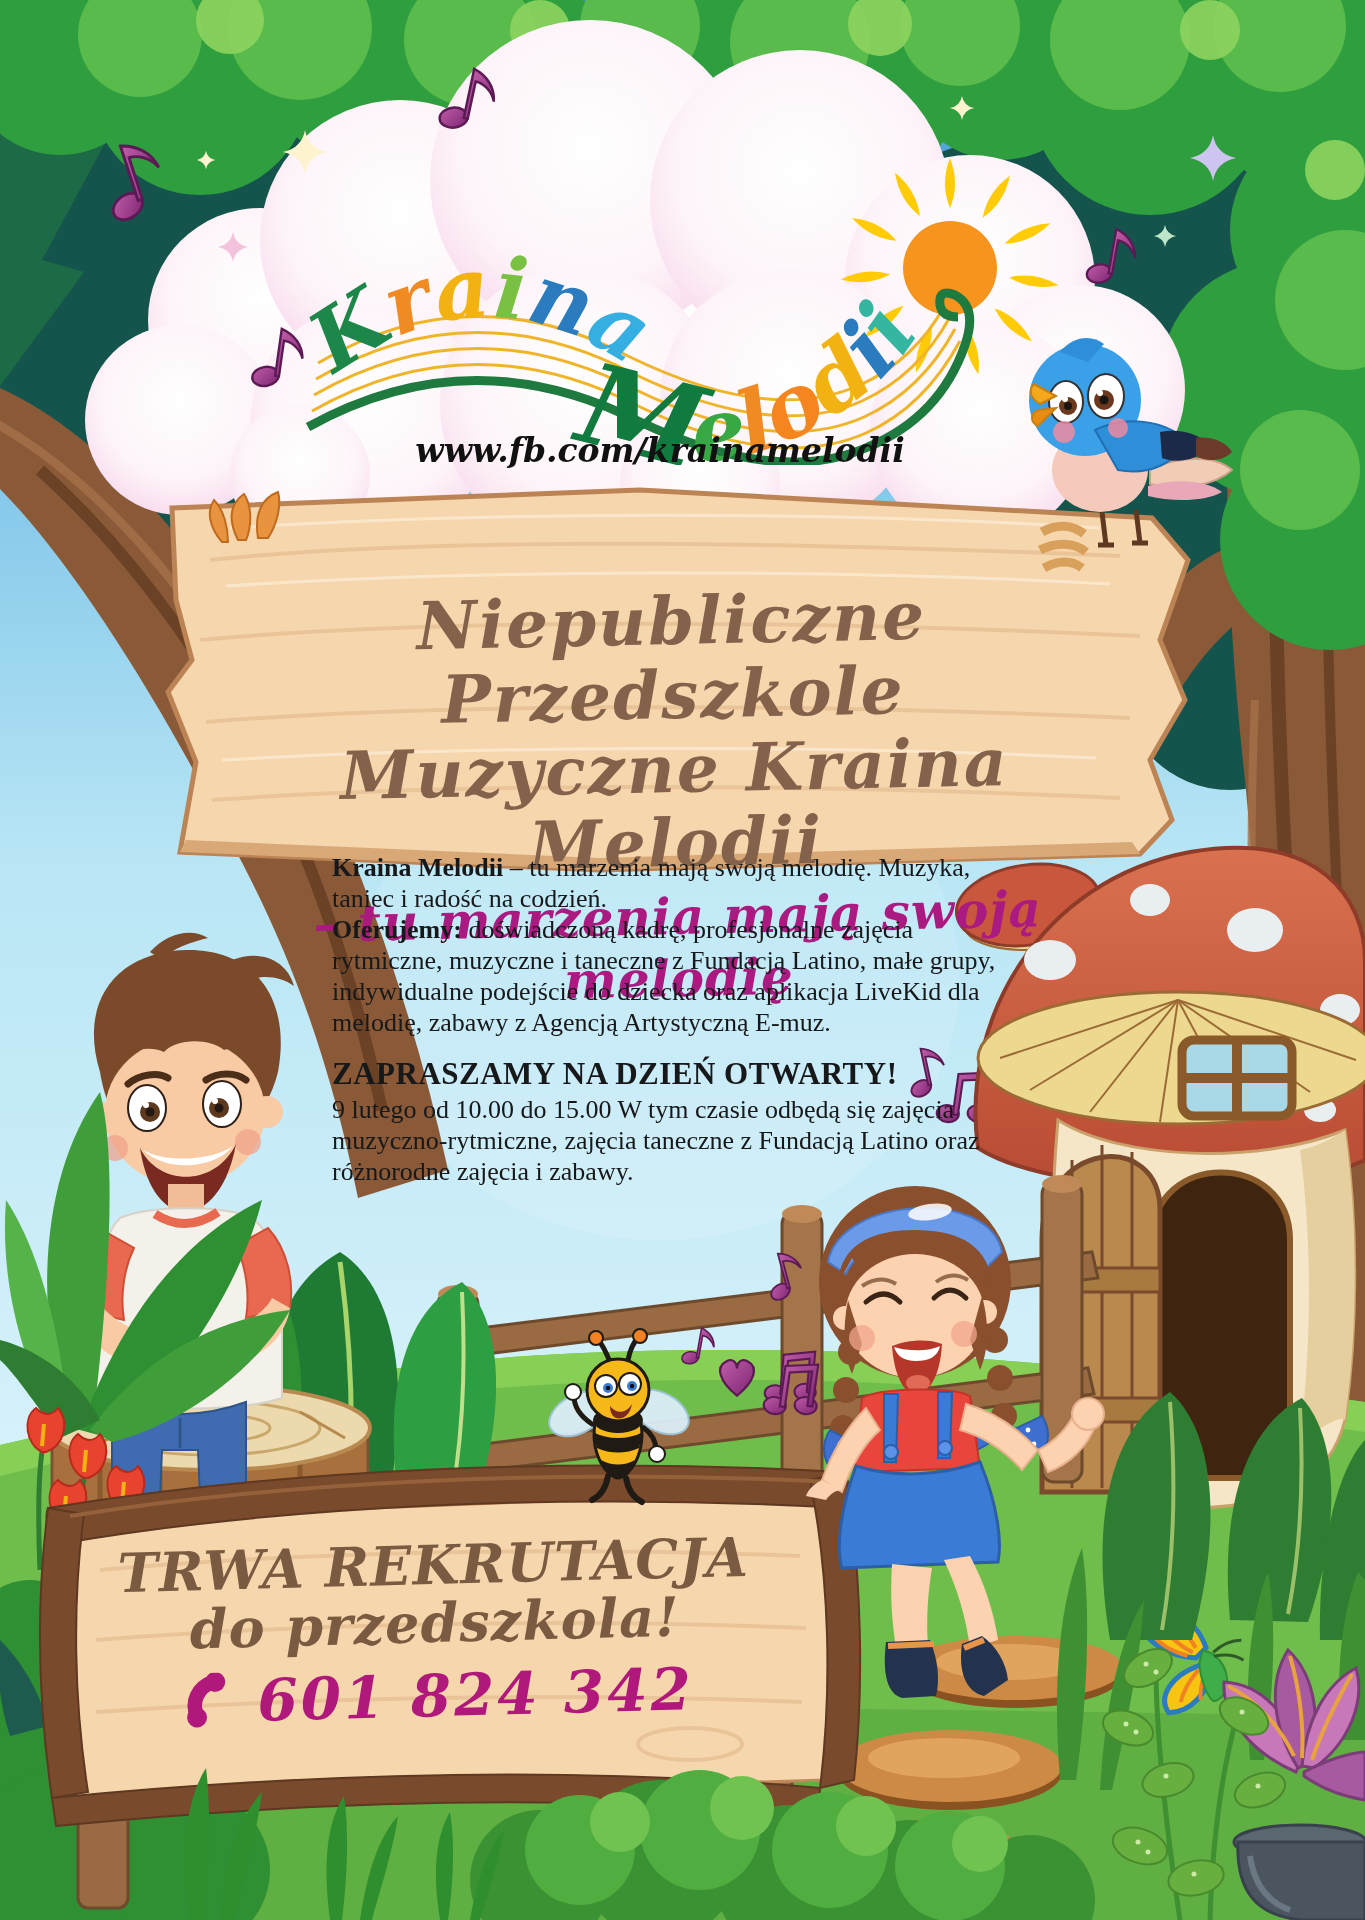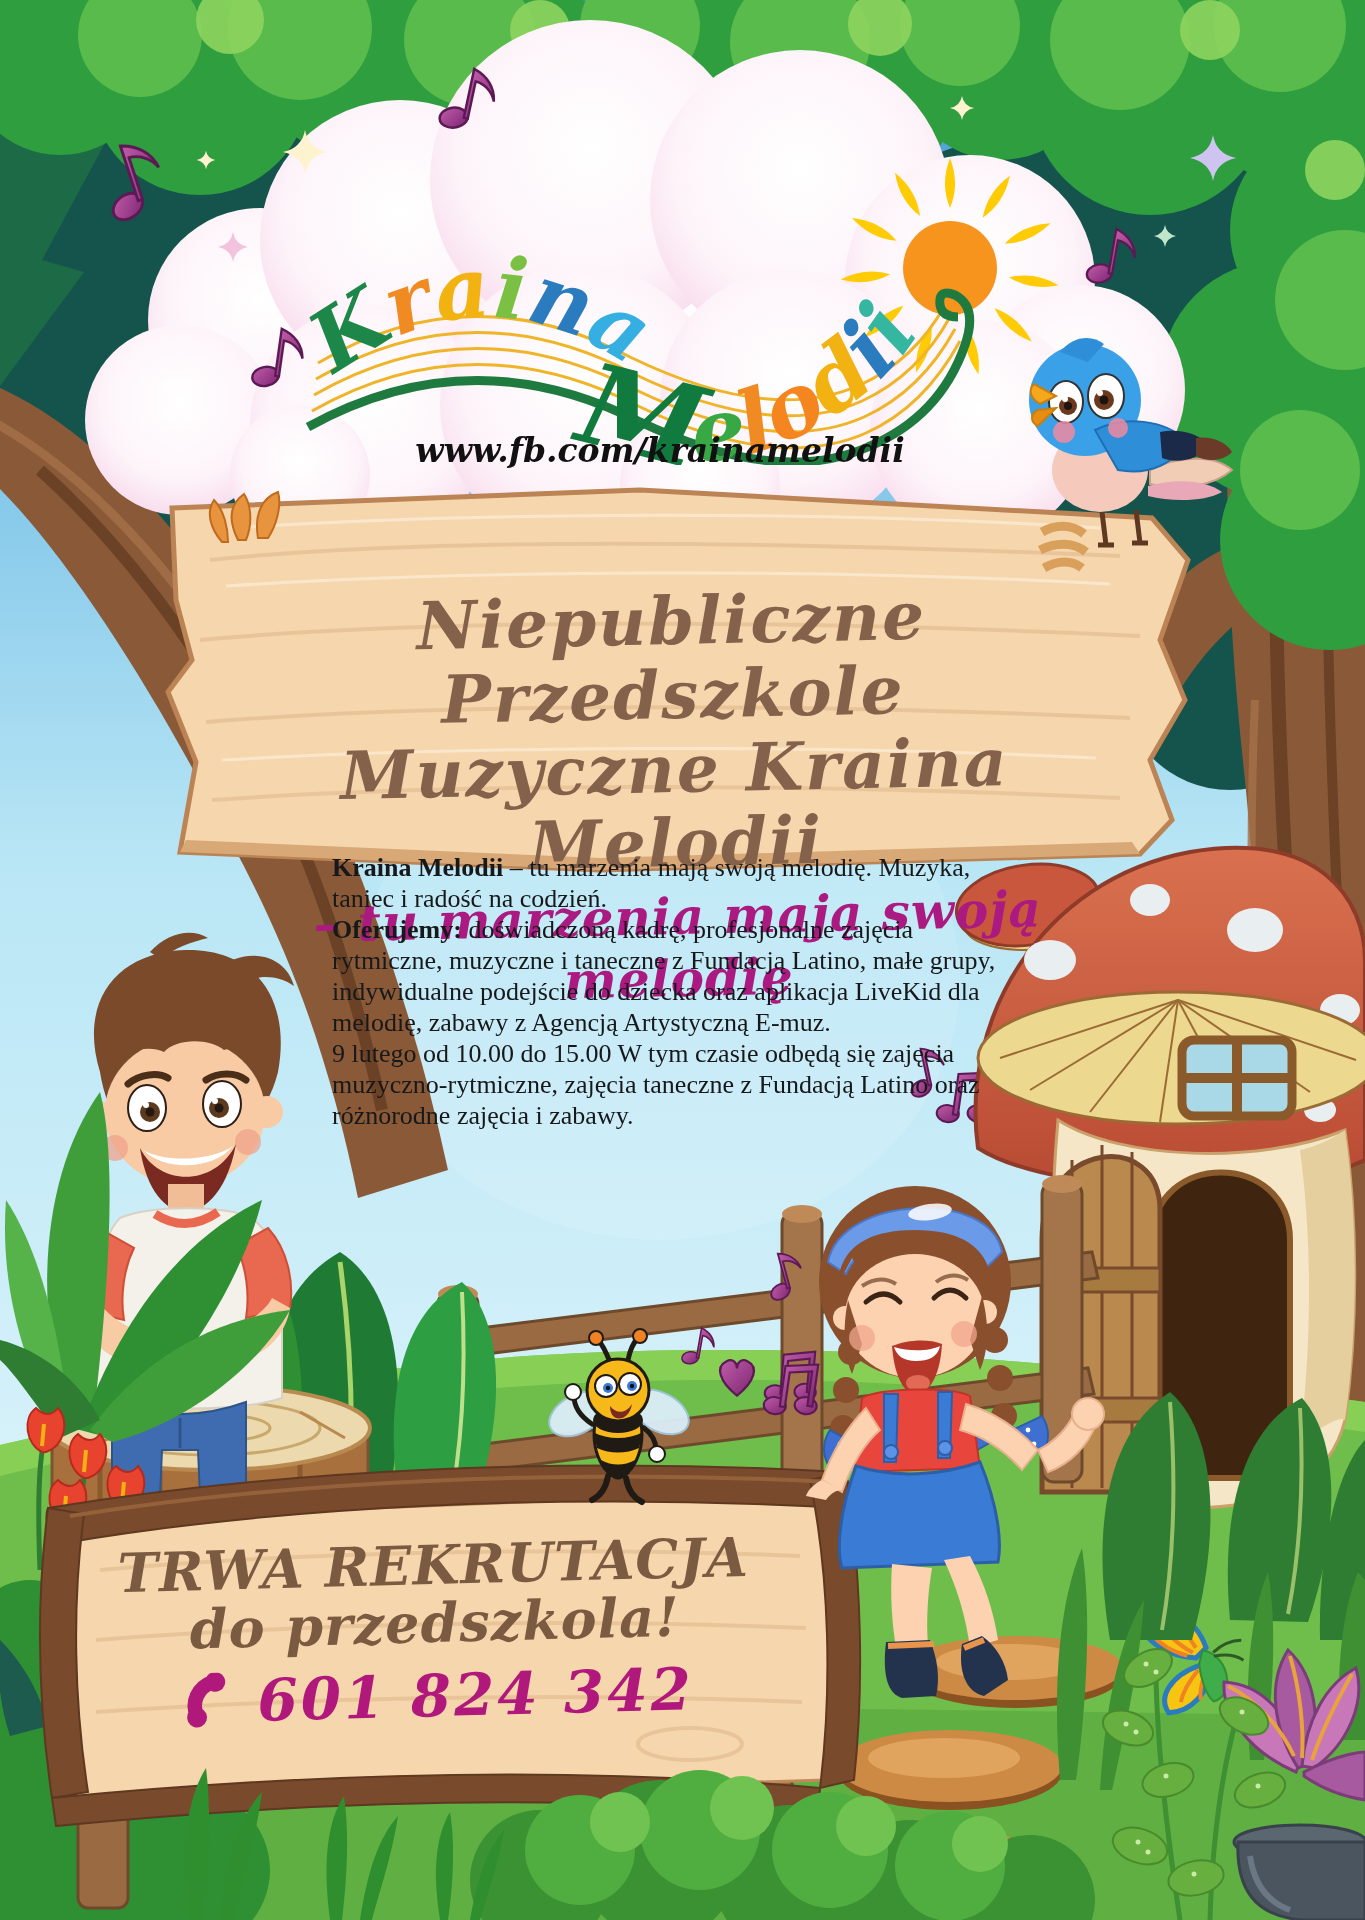--- a/index.html
+++ b/index.html
@@ -666,20 +666,21 @@
 
 <div class="txt title-block">
   <div class="title-line">Niepubliczne Przedszkole</div>
   <div class="title-line">Muzyczne Kraina Melodii</div>
   <div class="title-tagline">– tu marzenia mają swoją melodię</div>
 </div>
 
 <div class="txt body-block">
   <p><span class="lead">Kraina Melodii</span><span> – tu marzenia mają swoją melodię. Muzyka, taniec i radość na codzień.</span></p>
   <p><span class="lead">Oferujemy:</span><span> doświadczoną kadrę, profesjonalne zajęcia rytmiczne, muzyczne i taneczne z Fundacją Latino, małe grupy, indywidualne podejście do dziecka oraz aplikacja LiveKid dla melodię, zabawy z Agencją Artystyczną E-muz.</span></p>
+  <p class="openday-heading">ZAPRASZAMY NA DZIEŃ OTWARTY!</p>
   <p>9 lutego od 10.00 do 15.00 W tym czasie odbędą się zajęcia muzyczno-rytmiczne, zajęcia taneczne z Fundacją Latino oraz różnorodne zajęcia i zabawy.</p>
 </div>
 
 <div class="txt sign-block">
   <div class="sign-line">TRWA REKRUTACJA</div>
   <div class="sign-line">do przedszkola!</div>
   <div class="phone-row">
     <svg width="58" height="58" viewBox="0 0 64 64">
       <g transform="rotate(-24 32 32)">
         <path d="M14,40 C14,24 28,12 46,14" stroke="#b0187c" stroke-width="16" fill="none" stroke-linecap="round"></path>

